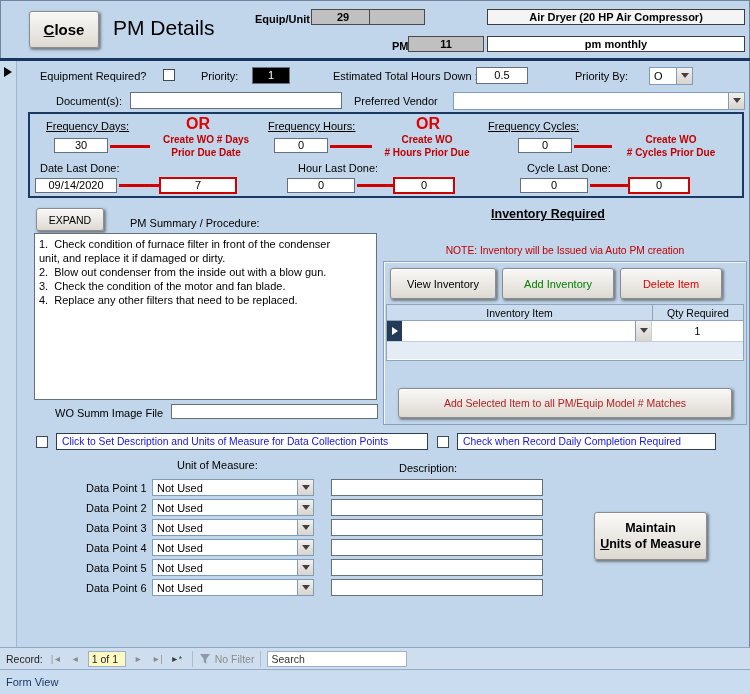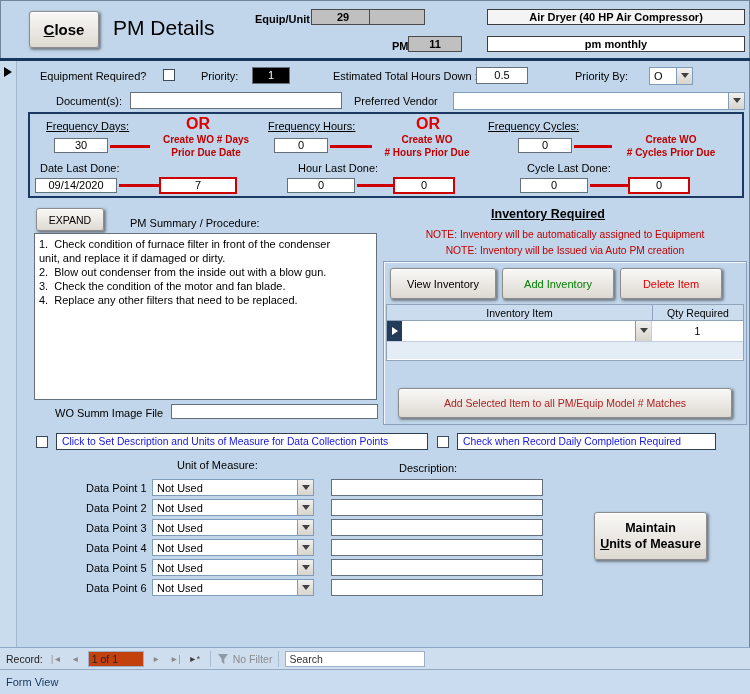--- a/index.html
+++ b/index.html
@@ -77,24 +77,24 @@
 <div class="screen">
 
   <button class="btn" style="left:29px;top:11px;width:70px;height:37px;font-size:15px;font-weight:bold;">
     <div class="fl-u">Close</div>
   </button>
   <div class="lbl" style="left:113px;top:16px;font-size:21px;line-height:24px;font-weight:500;">PM Details</div>
 
   <div class="lbl b" style="left:255px;top:13px;">Equip/Unit ID:</div>
   <div class="field gray" style="left:311px;top:9px;width:64px;height:16px;">29</div>
   <div class="field gray" style="left:369px;top:9px;width:56px;height:16px;"></div>
-  <div class="field litebox" style="left:487px;top:9px;width:258px;height:16px;">Air Dryer (40 HP Air Compressor)</div>
+  <div class="field litebox" style="left:487px;top:9px;width:258px;height:16px;">Air Dryer (20 HP Air Compressor)</div>
 
   <div class="lbl b" style="left:345px;top:40px;padding-left:47px;">PM_Cal ID:</div>
-  <div class="field gray" style="left:408px;top:36px;width:54px;height:16px;">11</div>
+  <div class="field gray" style="left:408px;top:36px;width:76px;height:16px;">11</div>
   <div class="field" style="left:487px;top:36px;width:258px;height:16px;font-weight:bold;border-color:#3d3d3d;">pm monthly</div>
 
   <div class="hdr-divider"></div>
 
   <div class="selector-strip">
     <span class="tri-right" style="left:4px;top:6px;"></span>
   </div>
 
   <div class="lbl" style="left:40px;top:70px;">Equipment Required?</div>
   <span class="chk" style="left:163px;top:69px;"></span>
@@ -157,21 +157,20 @@
     <div>EXPAND</div>
   </button>
   <div class="lbl" style="left:130px;top:217px;">PM Summary / Procedure:</div>
   <div class="textbox" style="left:34px;top:233px;width:343px;height:167px;">1.  Check condition of furnace filter in front of the condenser
 unit, and replace it if damaged or dirty.
 2.  Blow out condenser from the inside out with a blow gun.
 3.  Check the condition of the motor and fan blade.
 4.  Replace any other filters that need to be replaced.</div>
 
   <div class="lbl b u" style="left:428px;top:208px;width:240px;text-align:center;font-size:12.5px;">Inventory Required</div>
-  <div class="rednote" style="left:385px;top:228px;width:360px;font-weight:normal;font-size:10.3px;">NOTE: Inventory will be automatically assigned to Equipment</div>
   <div class="rednote" style="left:385px;top:244px;width:360px;font-weight:normal;font-size:10.3px;">NOTE: Inventory will be Issued via Auto PM creation</div>
 
   <div class="invpanel">
     <button class="btn" style="left:6px;top:6px;width:106px;height:31px;">
       <div>View Inventory</div>
     </button>
     <button class="btn" style="left:118px;top:6px;width:112px;height:31px;color:#008000;">
       <div>Add Inventory</div>
     </button>
     <button class="btn" style="left:236px;top:6px;width:102px;height:31px;color:#e00000;">
@@ -256,21 +255,21 @@
 
   <button class="btn" style="left:594px;top:512px;width:113px;height:48px;font-size:12.5px;font-weight:bold;line-height:16px;">
     <div>Maintain</div>
     <div class="fl-u">Units of Measure</div>
   </button>
 
   <div class="navbar">
     <span style="margin-right:4px;">Record:</span>
     <span class="navbtn">|◄</span>
     <span class="navbtn">◄</span>
-    <span style="width:56px;height:16px;background:#c2410c;border:1px solid #9cb0c8;display:flex;align-items:center;padding-left:3px;margin:0 3px;">1 of 1</span>
+    <span style="width:38px;height:16px;background:#fef9c3;border:1px solid #9cb0c8;display:flex;align-items:center;padding-left:3px;margin:0 3px;">1 of 1</span>
     <span class="navbtn">►</span>
     <span class="navbtn">►|</span>
     <span class="navbtn en">►*</span>
     <span class="vsep"></span>
     <span style="display:flex;align-items:center;color:#8b8b8b;">
       <svg width="12" height="12" viewBox="0 0 12 12">
         <path d="M1 1h10L7.3 6v5L4.7 9V6L1 1z" fill="#8d9aa8"></path>
       </svg>
       <span style="margin-left:4px;">No Filter</span>
     </span>

